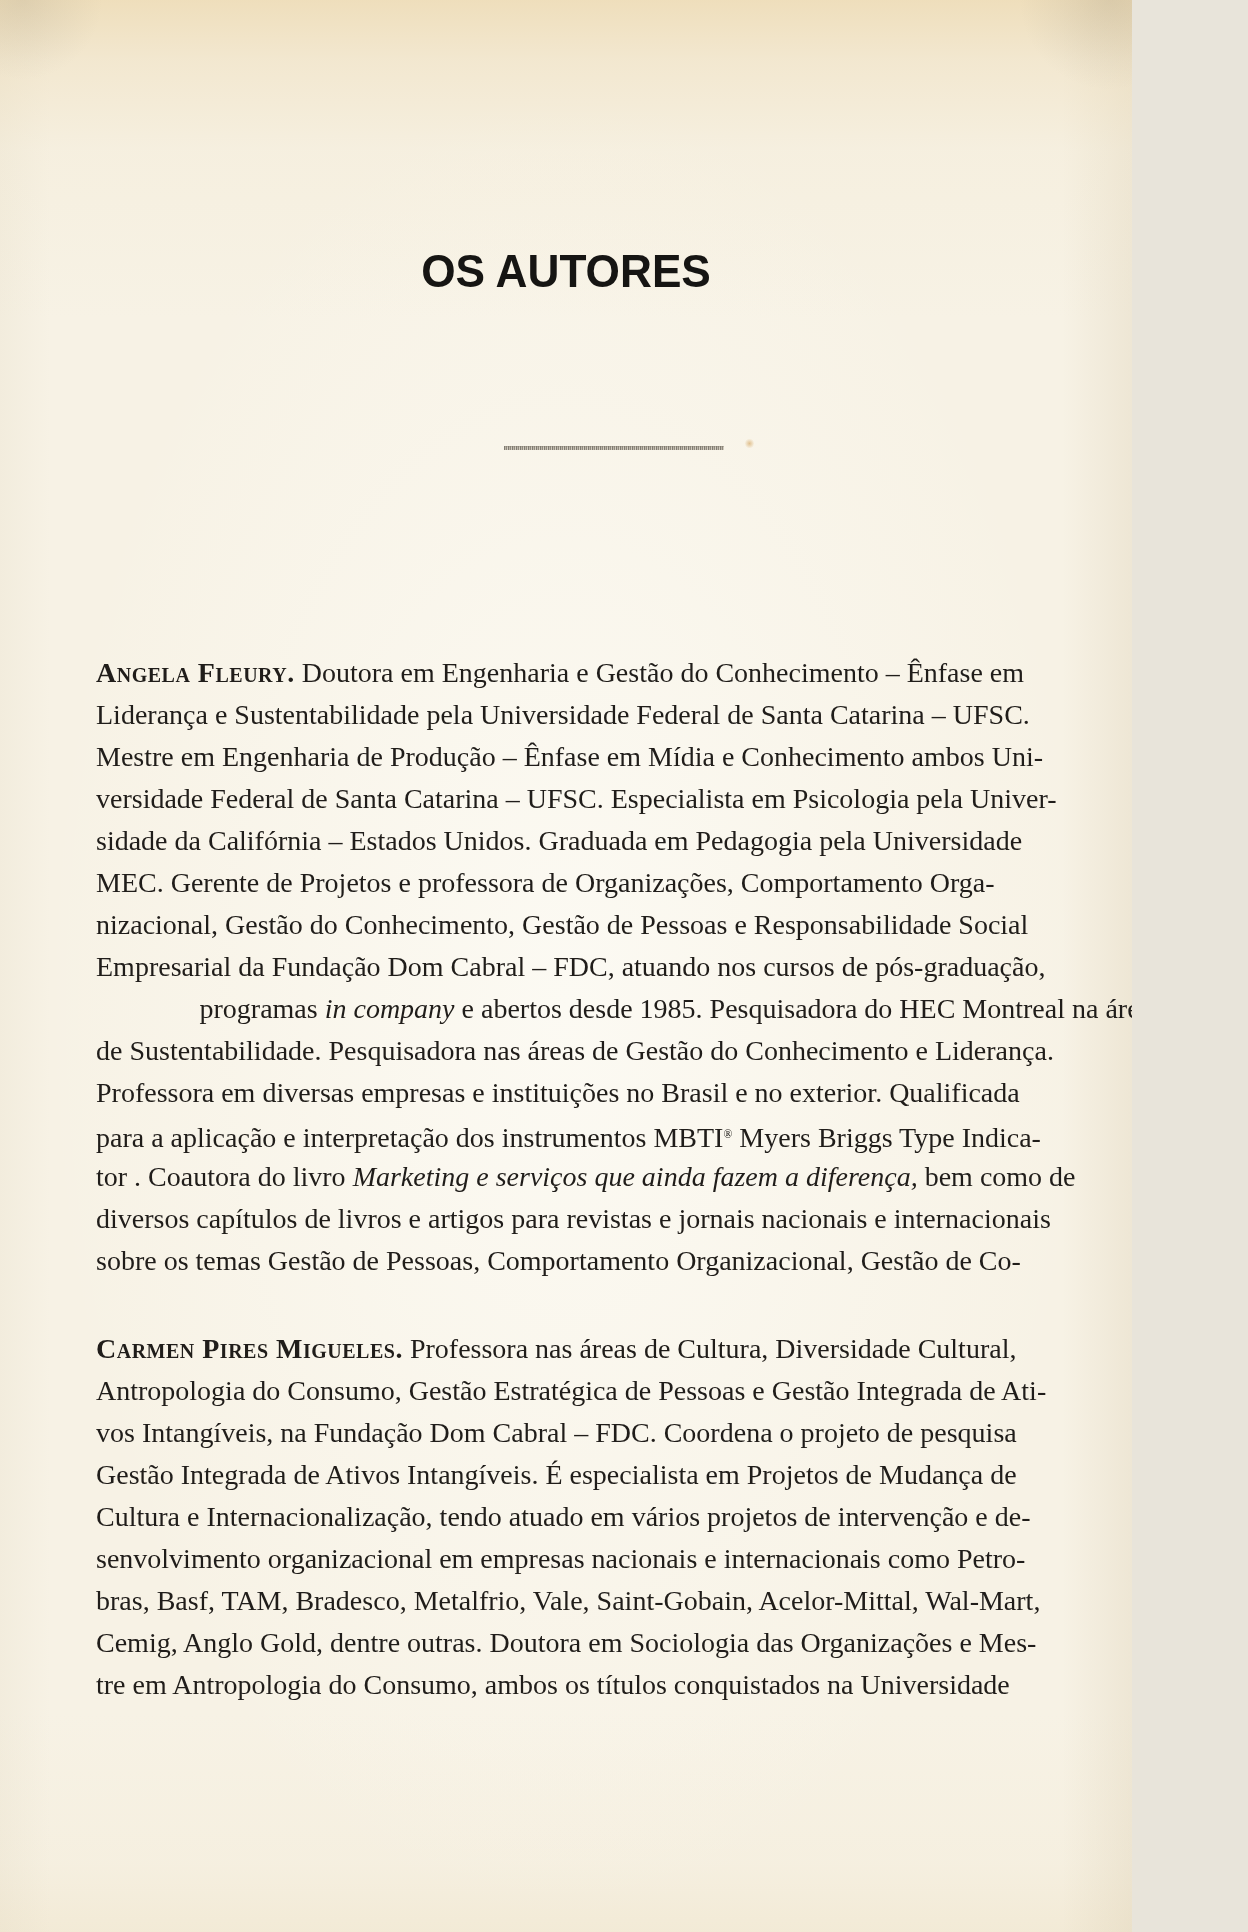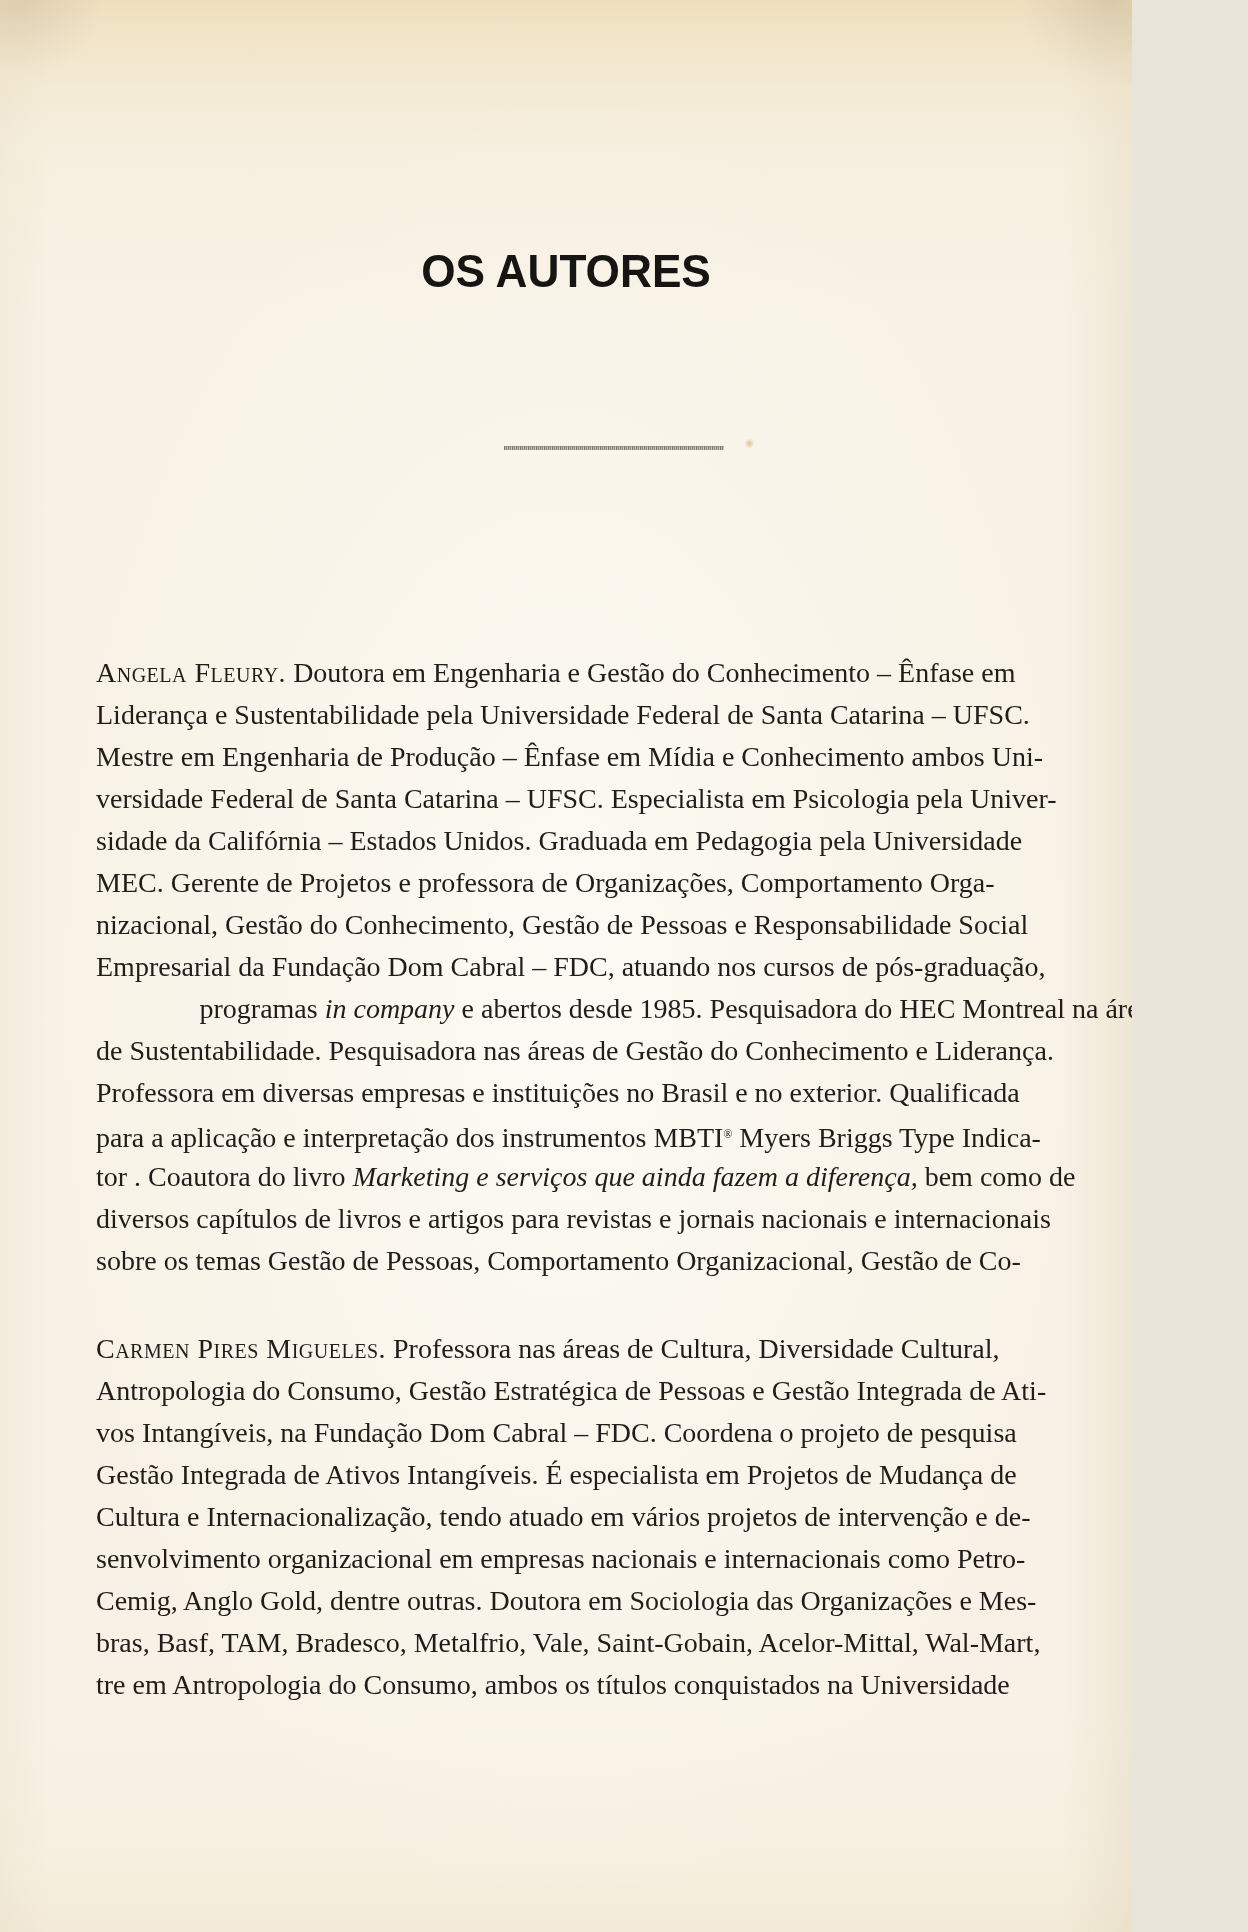--- a/index.html
+++ b/index.html
@@ -61,21 +61,21 @@
   .paragraph { margin: 0 0 46px 0; }
   .paragraph:last-child { margin-bottom: 0; }
   .line {
     height: 42px;
     line-height: 42px;
     white-space: nowrap;
     overflow: visible;
   }
   .seg-name {
     font-variant: small-caps;
-    font-weight: 400;
+    font-weight: 700;
     letter-spacing: 0.5px;
   }
   .seg-italic { font-style: italic; }
   .seg-sup {
     font-size: 0.42em;
     vertical-align: 0.75em;
     letter-spacing: 0;
   }
   .paper-speck {
     position: absolute;
@@ -114,20 +114,20 @@
         <div class="line" style="word-spacing: 0px;"><span>diversos capítulos de livros e artigos para revistas e jornais nacionais e internacionais</span></div>
         <div class="line" style="word-spacing: 0px;"><span>sobre os temas Gestão de Pessoas, Comportamento Organizacional, Gestão de Co-</span></div>
       </div>
       <div class="paragraph">
         <div class="line" style="word-spacing: 0px;"><span class="seg-name">Carmen Pires Migueles.</span><span> Professora nas áreas de Cultura, Diversidade Cultural,</span></div>
         <div class="line" style="word-spacing: 0px;"><span>Antropologia do Consumo, Gestão Estratégica de Pessoas e Gestão Integrada de Ati-</span></div>
         <div class="line" style="word-spacing: 0px;"><span>vos Intangíveis, na Fundação Dom Cabral – FDC. Coordena o projeto de pesquisa</span></div>
         <div class="line" style="word-spacing: 0px;"><span>Gestão Integrada de Ativos Intangíveis. É especialista em Projetos de Mudança de</span></div>
         <div class="line" style="word-spacing: 0px;"><span>Cultura e Internacionalização, tendo atuado em vários projetos de intervenção e de-</span></div>
         <div class="line" style="word-spacing: 0px;"><span>senvolvimento organizacional em empresas nacionais e internacionais como Petro-</span></div>
+        <div class="line" style="word-spacing: 0px;"><span>bras, Basf, TAM, Bradesco, Metalfrio, Vale, Saint-Gobain, Acelor-Mittal, Wal-Mart,</span></div>
         <div class="line" style="word-spacing: 0px;"><span>Cemig, Anglo Gold, dentre outras. Doutora em Sociologia das Organizações e Mes-</span></div>
-        <div class="line" style="word-spacing: 0px;"><span>bras, Basf, TAM, Bradesco, Metalfrio, Vale, Saint-Gobain, Acelor-Mittal, Wal-Mart,</span></div>
         <div class="line" style="word-spacing: 0px;"><span>tre em Antropologia do Consumo, ambos os títulos conquistados na Universidade</span></div>
       </div>
     </div>
   <div class="paper-speck speck-1"></div>
   <div class="paper-speck speck-2"></div>
 </div>
 
 </body></html>

